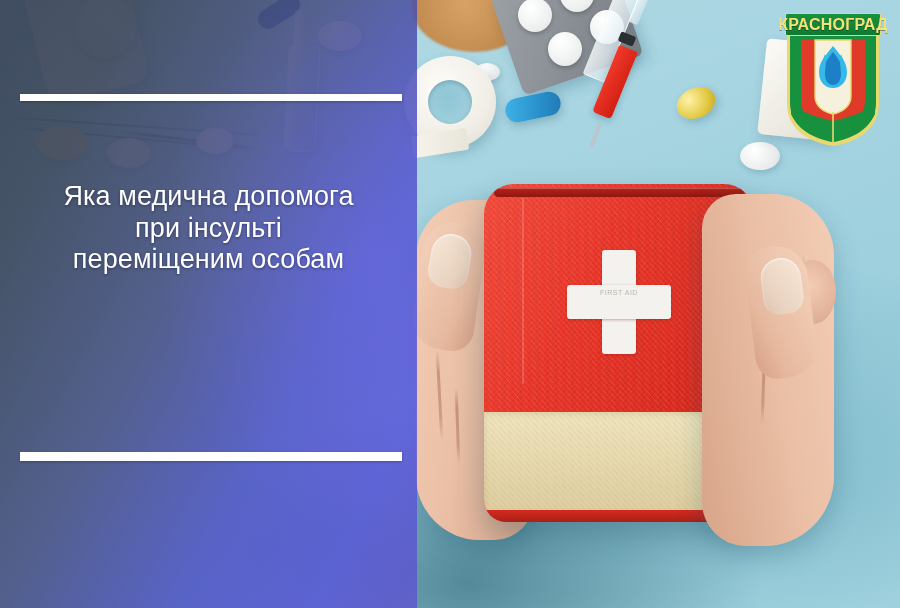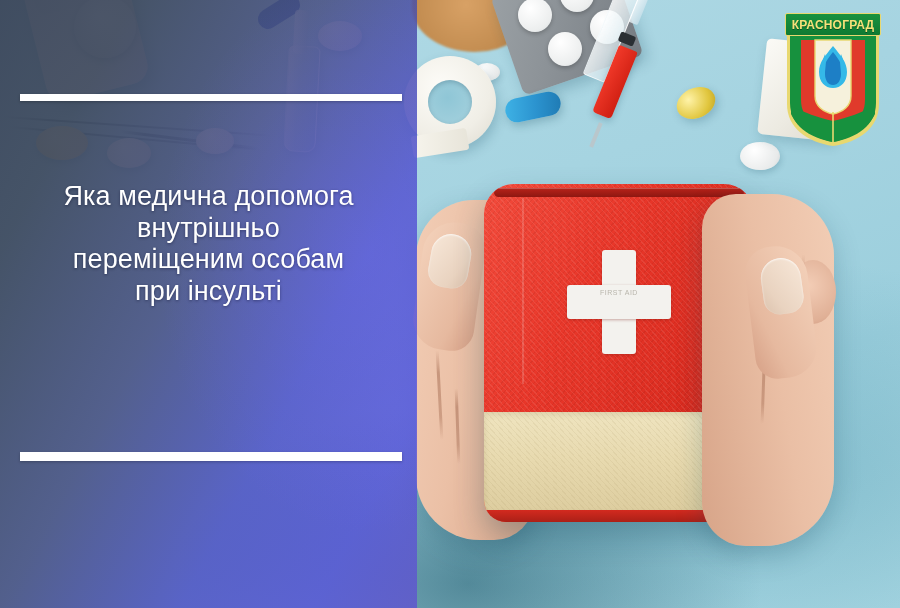--- a/index.html
+++ b/index.html
@@ -339,21 +339,21 @@
   .logo-shield{position:absolute;inset:0;}
   .logo-band{
     position:absolute;left:4px;top:13px;width:96px;height:23px;
     background:linear-gradient(180deg,#19923f,#0f7a32);
     border:1px solid #e8d870;
     border-radius:2px;
     display:flex;align-items:center;justify-content:center;
     box-sizing:border-box;
   }
   .logo-band-txt{
-    color:#f5e27a;font-size:12px;font-weight:700;letter-spacing:.2px;
+    color:#f5e27a;font-size:16px;font-weight:700;letter-spacing:.2px;
     font-family:"Liberation Sans",sans-serif;white-space:nowrap;
     text-shadow:0 1px 0 rgba(0,0,0,.35);
   }
 </style>
 </head>
 <body>
 
 <div id="poster">
 
   <div class="photo">
@@ -434,23 +434,22 @@
   </div>
 
   <div class="overlay"></div>
   <div class="overlay-sheen"></div>
 
   <div class="rule rule-top"></div>
   <div class="rule rule-bottom"></div>
 
   <div class="headline">
     <span class="l1">Яка медична допомога</span>
-    <span>внутрішньо</span>
+    <span>при інсульті</span>
     <span>переміщеним особам</span>
-    <span>при інсульті</span>
   </div>
 
   <div class="logo">
     <svg class="logo-shield" viewBox="0 0 104 146">
 
       <path d="M6 30 H98 V104 C98 128 78 142 52 146 C26 142 6 128 6 104 Z" fill="#e8d870"></path>
 
       <path d="M9 33 H95 V103 C95 125 76 138 52 142 C28 138 9 125 9 103 Z" fill="#17913e"></path>
 
       <path d="M20 40 H84 V100 C84 118 70 128 52 132 C34 128 20 118 20 100 Z" fill="#e03a2b"></path>

